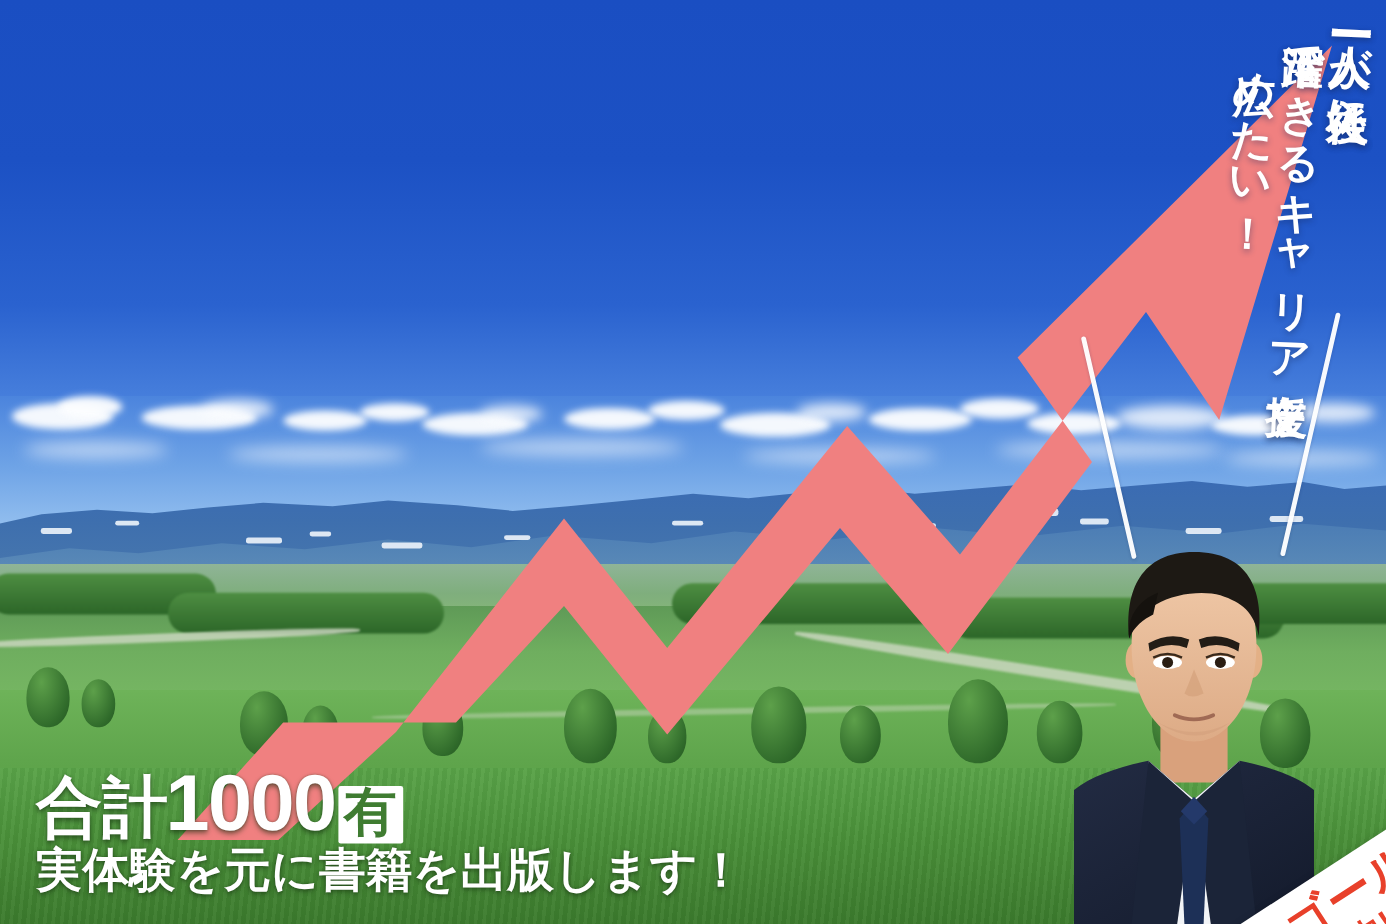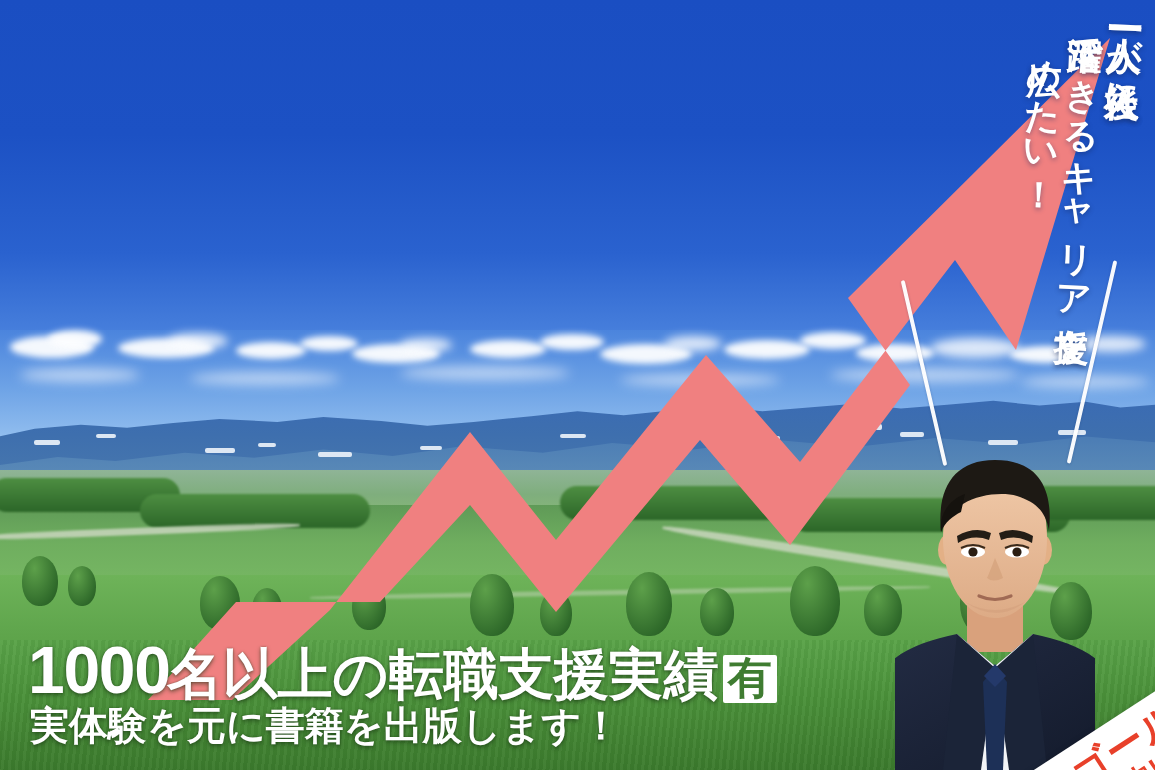--- a/index.html
+++ b/index.html
@@ -311,22 +311,22 @@
       <path d="M100 106 q-6 16 -8 20 q6 5 16 0 q-2 -6 -8 -20" fill="#d3a07a" opacity=".65"></path>
 
       <path d="M84 144 q16 7 32 0" stroke="#a06a54" stroke-width="3.2" fill="none" stroke-linecap="round"></path>
 
       <path d="M70 150 q30 16 60 0 q-28 22 -60 0" fill="#c99672" opacity=".32"></path>
     </g>
   </svg>
 
   <div class="bottom">
     <span class="bl1">
+      <span>合計</span>
         <span class="bignum">1000</span>
-        <span>名以上の転職支援実績</span>
         <span class="boxchar">有</span>
     </span>
     <span class="bl2">実体験を元に書籍を出版します！</span>
   </div>
 
   <div class="ribbon">
     <span class="rb1">ネクストゴール</span>
     <span class="rb2">50万円に挑戦中!</span>
   </div>
 

